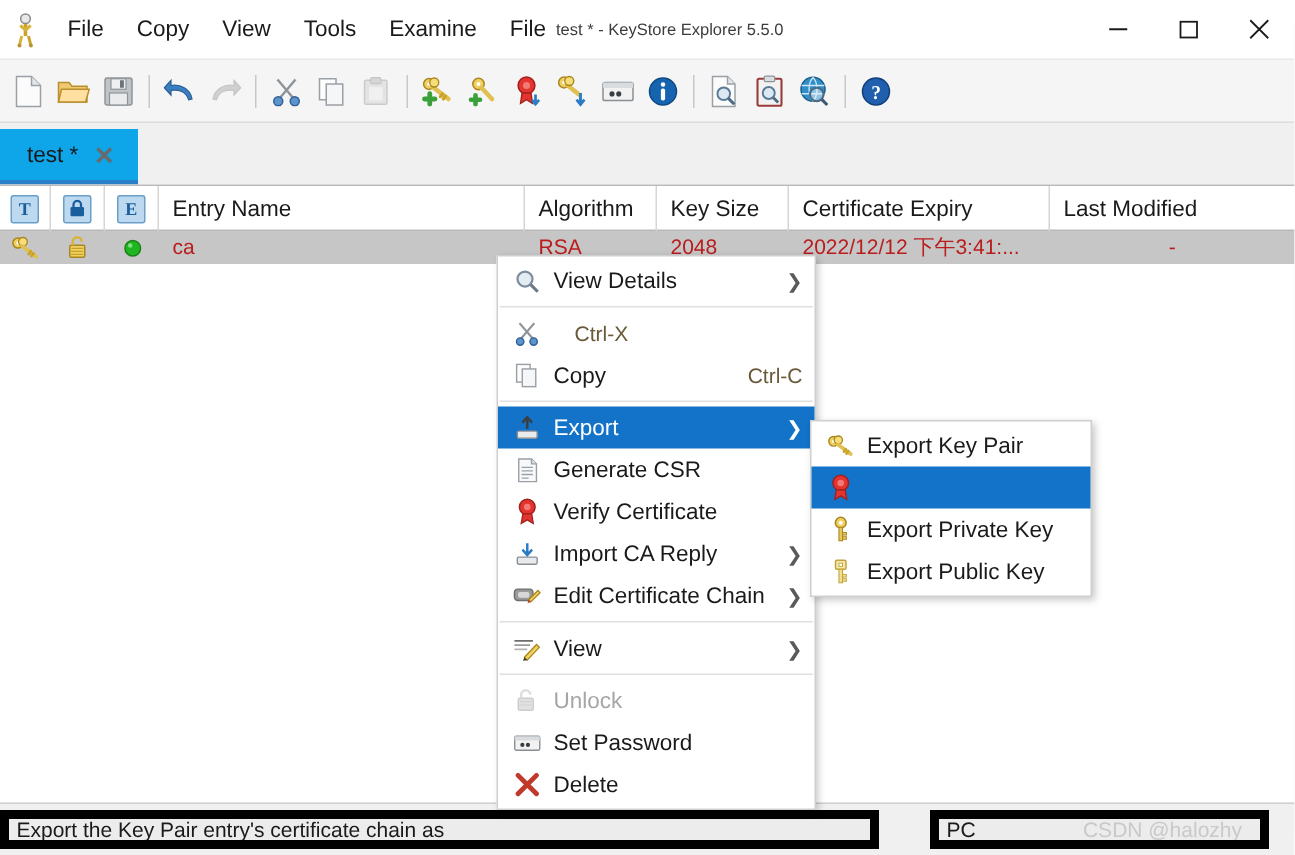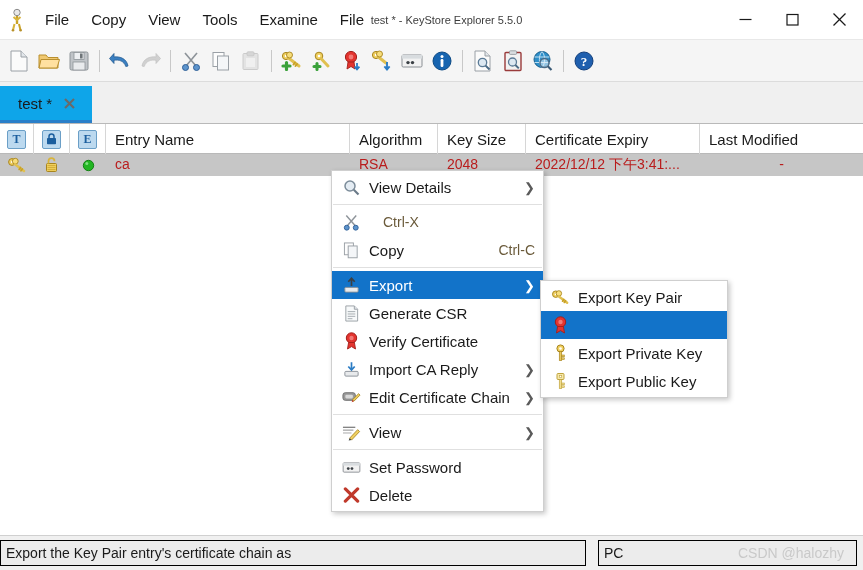--- a/index.html
+++ b/index.html
@@ -138,23 +138,23 @@
   
   .statusbar {
     position: absolute; bottom: 0; left: 0;
     width: 863px; height: 35px;
     background: #f0f0f0;
     display: flex; align-items: center;
     border-top: 1px solid #d0d0d0;
   }
   .status-panel {
     height: 26px;
-    margin: 0 6px;
+    margin: 0 17px;
     background: #ececec;
-    border: 1px solid #000000;
+    border: 6px solid #000000;
     display: flex; align-items: center;
     padding: 0 5px;
     font-size: 14px; color: #1a1a1a;
     overflow: hidden; white-space: nowrap;
   }
   .status-left { flex: 0 0 586px; margin-left: 0; }
   .status-right { flex: 1 1 auto; justify-content: flex-start; position: relative; }
   .watermark {
     position: absolute; right: 12px; top: 50%;
     transform: translateY(-50%);
@@ -588,20 +588,31 @@
           <path d="M8 14.5 L16.5 5.5 L18.5 7.5 L10 16.5 Z" fill="#f0d060" stroke="#a8851e" stroke-width="0.9"></path>
           <path d="M8 14.5 L7 17 L10 16.5 Z" fill="#3a3f44"></path>
         </svg>
       </span>
       <span class="mi-label">View</span>
       <span class="mi-arrow">❯</span>
     </div>
 
     <div class="mi-sep"></div>
 
+    <div class="mi disabled">
+      <span class="mi-icon grayed">
+        <svg width="18" height="16" viewBox="0 0 18 16">
+          <rect x="3.5" y="6.5" width="10" height="8" rx="1" fill="#b8b8b8" stroke="#8a8a8a" stroke-width="1"></rect>
+          <path d="M5.5 6.5 V4.2 a3 3 0 0 1 6 0" fill="none" stroke="#b0b0b0" stroke-width="1.7"></path>
+          <line x1="4.5" y1="8.8" x2="12.5" y2="8.8" stroke="#9a9a9a" stroke-width="0.8"></line>
+          <line x1="4.5" y1="11" x2="12.5" y2="11" stroke="#9a9a9a" stroke-width="0.8"></line>
+        </svg>
+      </span>
+      <span class="mi-label">Unlock</span>
+    </div>
 
     <div class="mi">
       <span class="mi-icon">
         <svg width="19" height="13" viewBox="0 0 20 14">
           <rect x="1" y="2" width="18" height="10" rx="1" fill="#f2f2f2" stroke="#8a8f94" stroke-width="1"></rect>
           <rect x="1" y="2" width="18" height="3" fill="#d8dcdf"></rect>
           <circle cx="6.5" cy="8.2" r="1.5" fill="#3a3f44"></circle>
           <circle cx="10.5" cy="8.2" r="1.5" fill="#3a3f44"></circle>
         </svg>
       </span>

